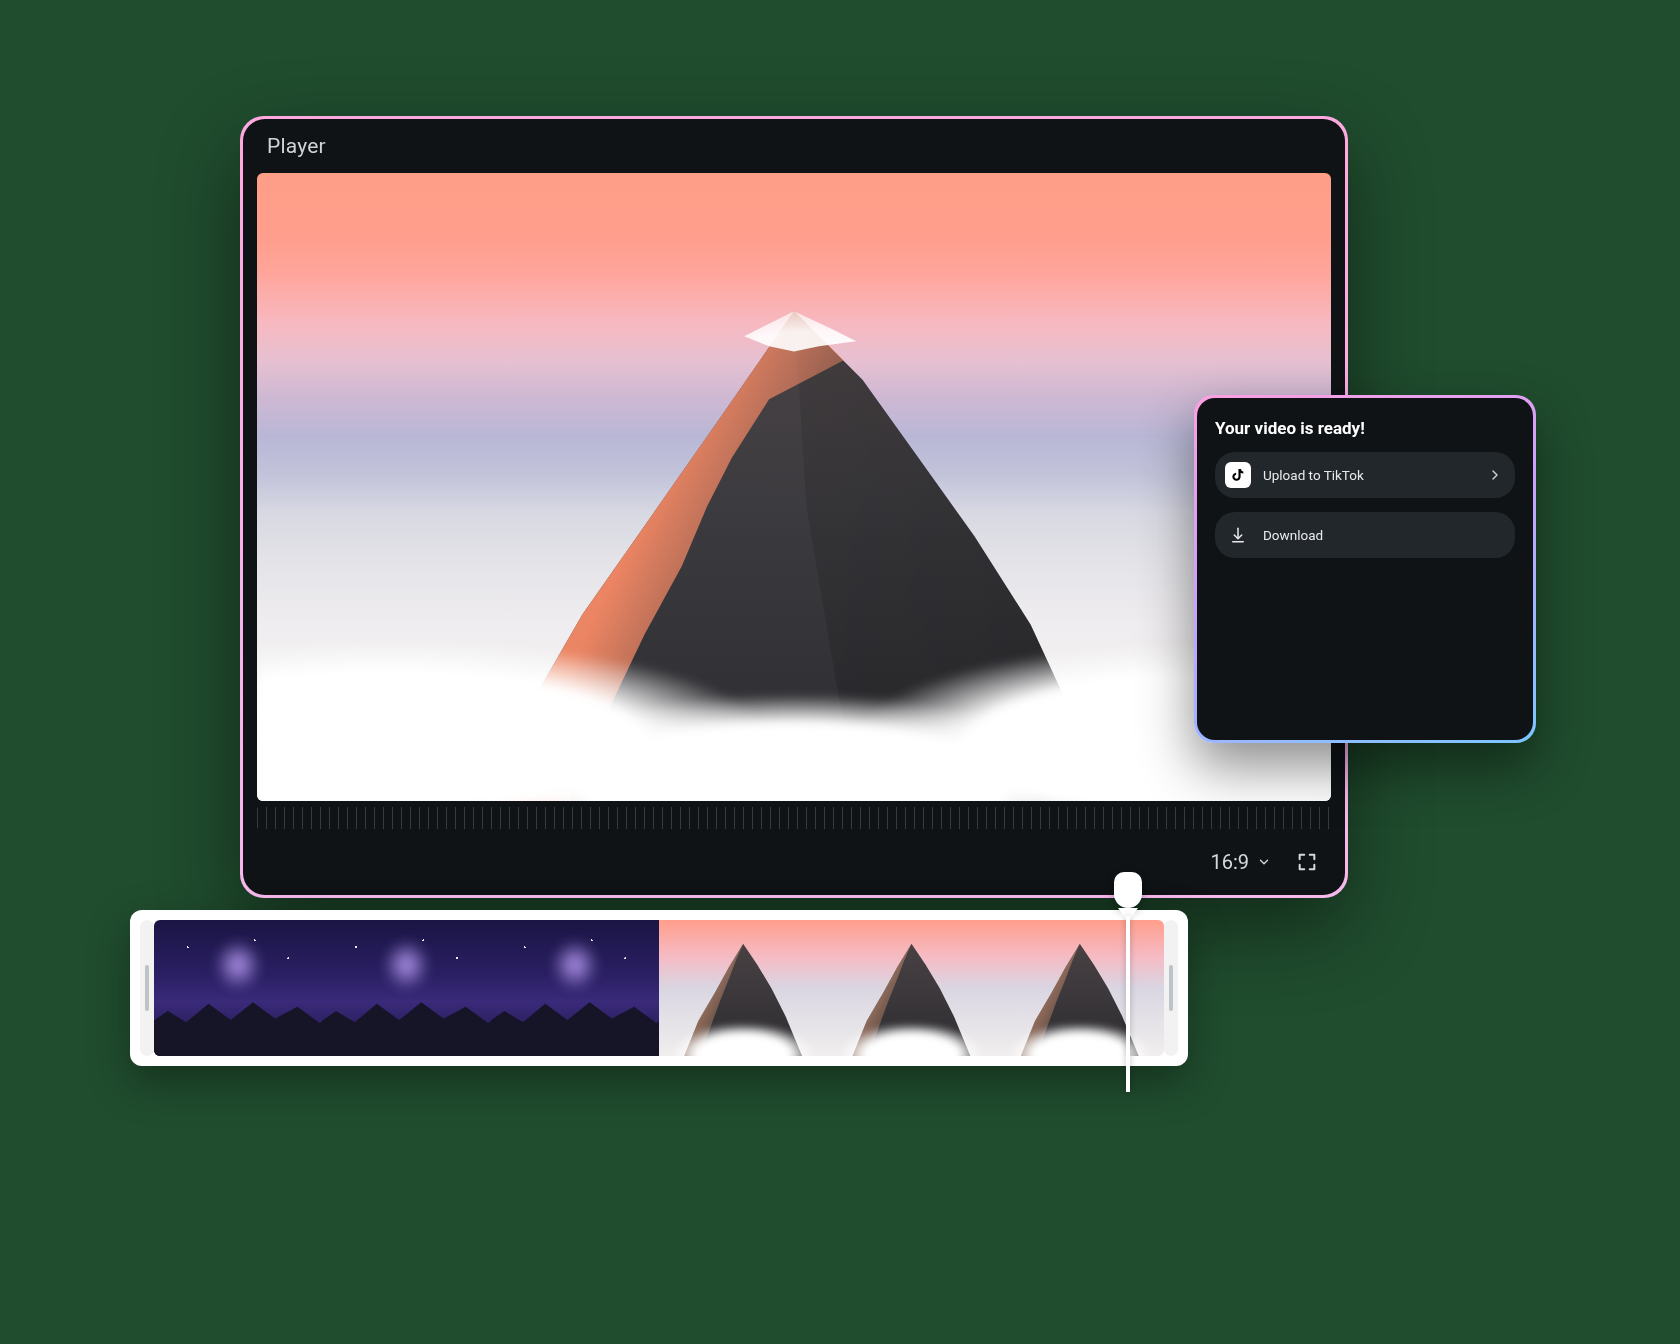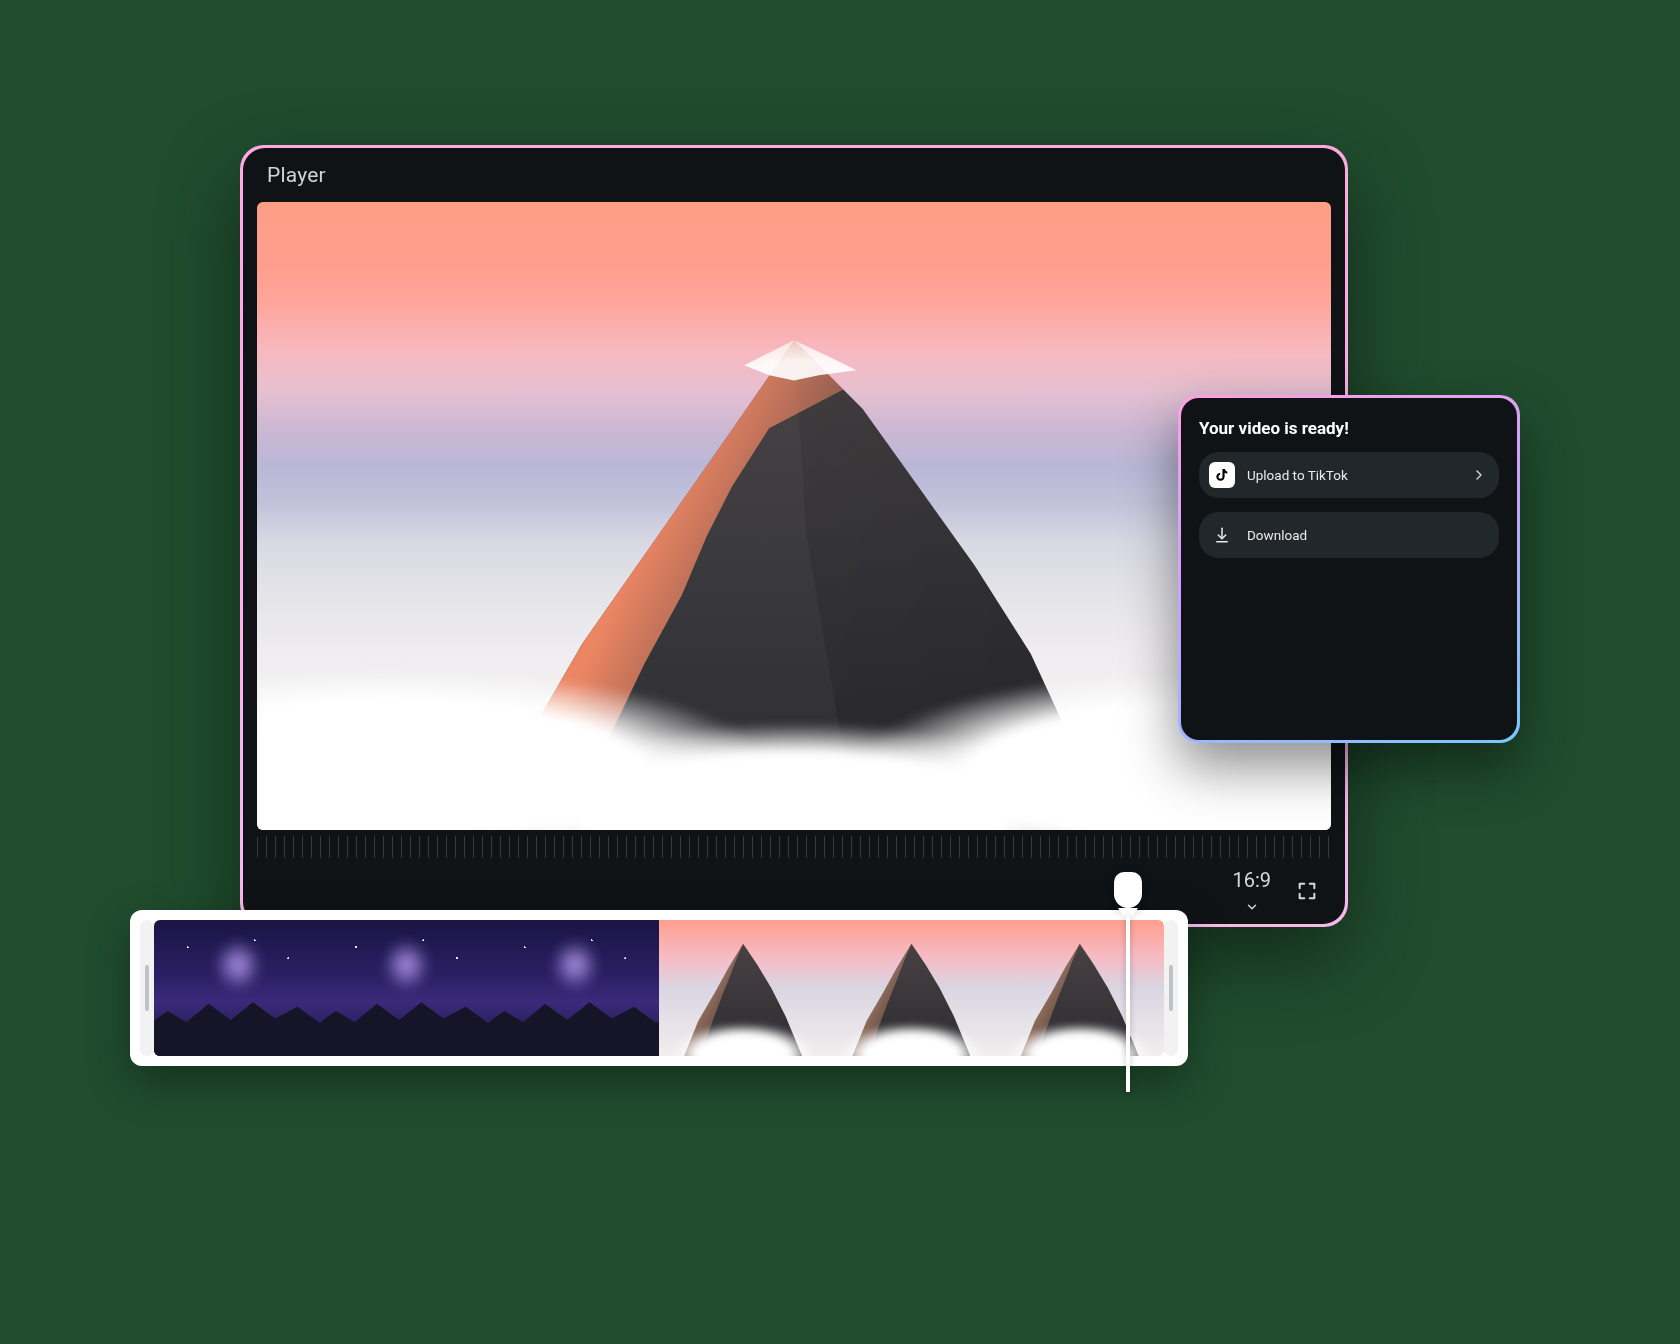--- a/index.html
+++ b/index.html
@@ -19,21 +19,21 @@
     width:1680px;height:1344px;
     background:var(--bg);
     font-family:-apple-system,BlinkMacSystemFont,"Segoe UI",Roboto,Helvetica,Arial,sans-serif;
     color:var(--text);
     position:relative;overflow:hidden;
   }
   .stage{position:absolute;left:130px;top:40px;width:1420px;height:1260px;}
 
   
   .player{
-    position:absolute;left:110px;top:105px;width:1108px;height:782px;
+    position:absolute;left:110px;top:76px;width:1108px;height:782px;
     border-radius:24px;
     padding:3px;
     background:linear-gradient(180deg,#ffa8e0 0%,#f7b8ec 100%);
     box-shadow:0 30px 80px rgba(0,0,0,.45);
   }
   .player-inner{
     width:100%;height:100%;
     background:var(--panel);
     border-radius:22px;
     display:flex;flex-direction:column;overflow:hidden;
@@ -115,27 +115,27 @@
   
   .ruler{
     height:22px;margin:6px 14px 0;position:relative;
     background:repeating-linear-gradient(to right,#555 0 1px,transparent 1px 9px);
     opacity:.6;border-radius:2px;
   }
   .controls{
     height:66px;display:flex;align-items:center;justify-content:flex-end;
     gap:22px;padding:0 24px;color:#d6dadf;font-size:20px;
   }
-  .ratio{display:flex;align-items:center;gap:8px;cursor:pointer;flex-direction:column;}
+  .ratio{display:flex;align-items:center;gap:8px;cursor:pointer;}
   .chev{width:14px;height:14px;display:inline-block;}
   .fs-btn{width:28px;height:28px;display:inline-flex;align-items:center;justify-content:center;border-radius:6px;cursor:pointer;}
 
   
   .export{
-    position:absolute;right:30px;top:355px;width:342px;height:348px;
+    position:absolute;right:14px;top:355px;width:342px;height:348px;
     border-radius:20px;padding:3px;
     background:linear-gradient(160deg,#ff9fe0 0%,#c7a2ff 45%,#79c6ff 100%);
     box-shadow:0 24px 54px rgba(0,0,0,.45);
   }
   .export-inner{
     width:100%;height:100%;background:#0f1316;border-radius:18px;
     padding:20px 18px;display:flex;flex-direction:column;gap:14px;
   }
   .export-title{font-weight:700;font-size:17px;color:#fff;}
   .opt{

